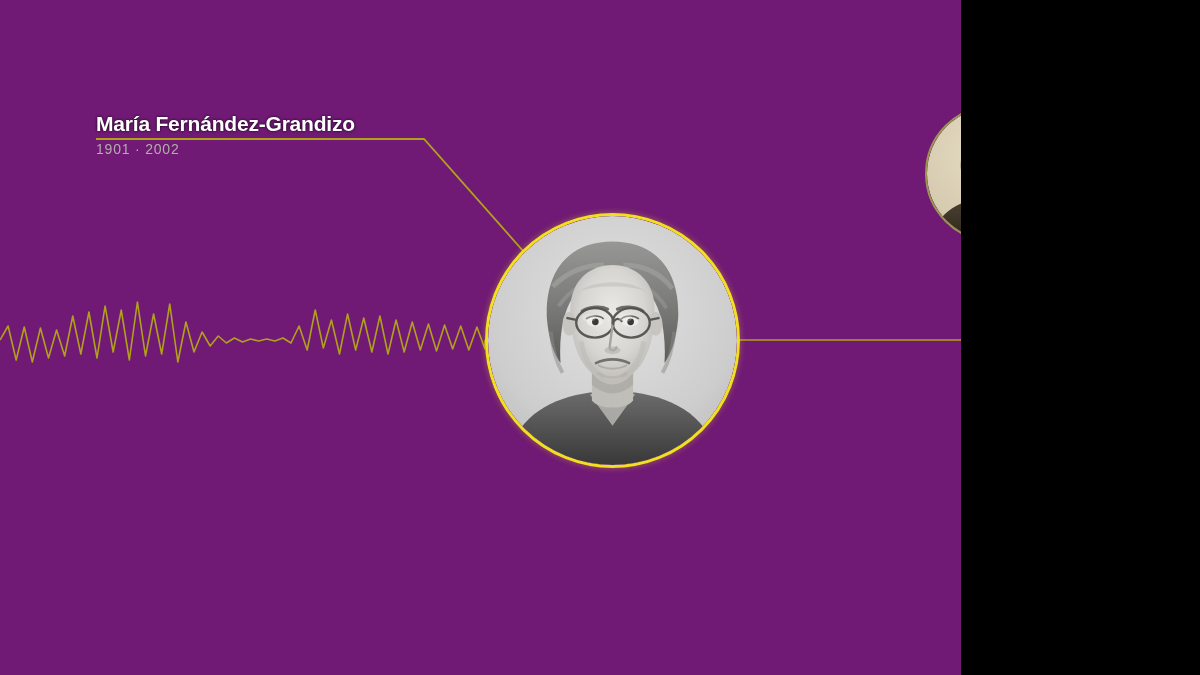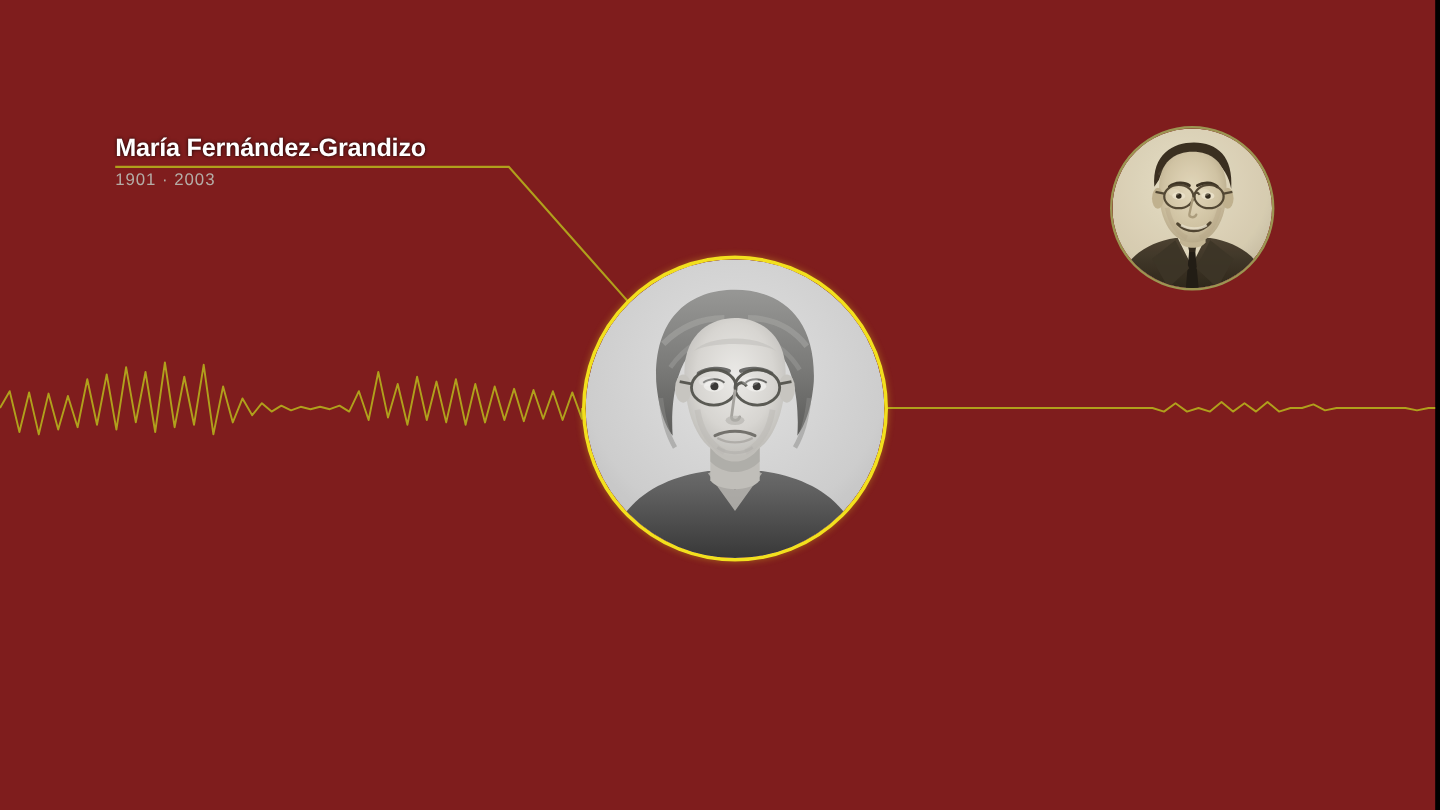--- a/index.html
+++ b/index.html
@@ -9,23 +9,23 @@
   }
   body {
     width: 1200px;
     height: 675px;
     overflow: hidden;
     font-family: "Liberation Sans", sans-serif;
     position: relative;
   }
   #stage {
     position: relative;
-    width: 1196px;
+    width: 961px;
     height: 675px;
-    background: #7f1d1d;
+    background: #701a75;
     overflow: hidden;
   }
 
   
   #timeline-svg {
     position: absolute;
     left: 0;
     top: 0;
     width: 1200px;
     height: 675px;
@@ -271,16 +271,16 @@
         <path d="M 47 68 C 50 82 56 90 64 94" stroke="#bcae8e" stroke-width="4" fill="none" opacity="0.45"></path>
         <path d="M 92 68 C 89 82 83 90 75 94" stroke="#bcae8e" stroke-width="4" fill="none" opacity="0.45"></path>
 
         <rect x="0" y="0" width="137" height="137" fill="#6b5c38" opacity="0.07"></rect>
       </g>
     </svg>
   </div>
 
   <div id="callout">
     <div id="callout-title">María Fernández-Grandizo</div>
-    <div id="callout-dates">1901 · 2003</div>
+    <div id="callout-dates">1901 · 2002</div>
   </div>
 
 </div>
 
 </body></html>

